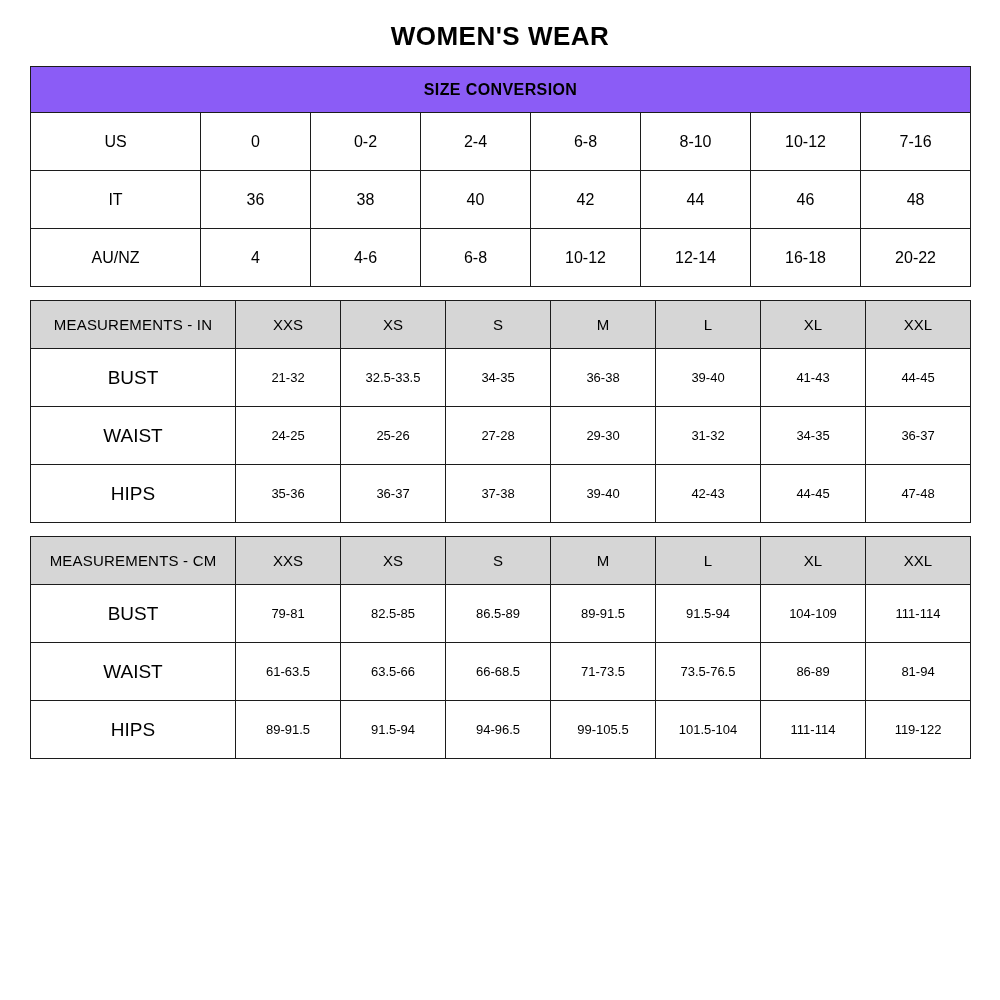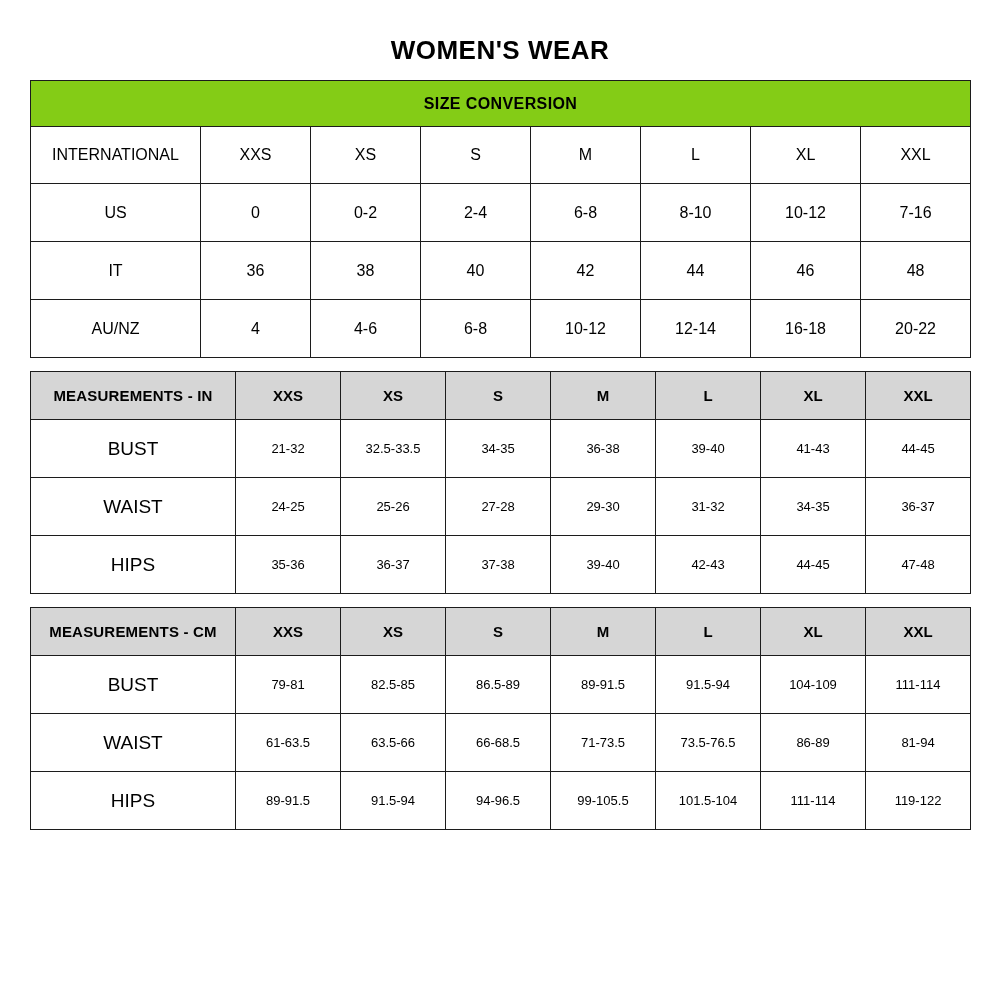--- a/index.html
+++ b/index.html
@@ -8,21 +8,21 @@
     padding: 0;
     background: #ffffff;
     width: 1000px;
     height: 1000px;
     font-family: "Liberation Sans", sans-serif;
     color: #000000;
   }
   .page {
     width: 1000px;
     height: 1000px;
-    padding: 23px 30px 0 30px;
+    padding: 9px 30px 0 30px;
   }
   .page-title {
     text-align: center;
     font-size: 26px;
     font-weight: 700;
     letter-spacing: 0.5px;
     margin: 12px 0 14px 0;
   }
   table {
     border-collapse: collapse;
@@ -33,40 +33,40 @@
   td, th {
     border: 1.5px solid #1c1c1c;
     text-align: center;
     vertical-align: middle;
     padding: 0 4px;
     overflow: hidden;
     white-space: nowrap;
   }
   
   .t-conv .banner th {
-    background: #84cc16;
+    background: #8b5cf6;
     font-weight: 700;
     font-size: 16px;
     height: 46px;
     letter-spacing: 0.4px;
   }
   .t-conv thead .cols th {
     font-weight: 400;
     font-size: 16px;
     height: 57px;
     background: #ffffff;
   }
   .t-conv tbody td {
     font-size: 16px;
     height: 58px;
   }
   
   .t-meas thead th {
     background: #d6d6d6;
-    font-weight: 700;
+    font-weight: 400;
     font-size: 15px;
     height: 48px;
     margin-left: 20px;
   }
   .t-meas thead th.corner {
     font-size: 15px;
     letter-spacing: 0.2px;
   }
   .t-meas tbody td {
     font-size: 13px;
@@ -91,30 +91,20 @@
         <col style="width:110px">
       <col style="width:110px">
         <col style="width:110px">
         <col style="width:110px">
       <col style="width:110px">
     </colgroup>
     <thead>
       <tr class="banner">
         <th colspan="8">SIZE CONVERSION</th>
       </tr>
-      <tr class="cols">
-          <th class="corner">INTERNATIONAL</th>
-          <th>XXS</th>
-          <th>XS</th>
-          <th>S</th>
-          <th>M</th>
-          <th>L</th>
-          <th>XL</th>
-          <th>XXL</th>
-        </tr>
     </thead>
     <tbody>
         <tr>
           <td class="rowhead">US</td>
           <td>0</td>
           <td>0-2</td>
           <td>2-4</td>
           <td>6-8</td>
           <td>8-10</td>
           <td>10-12</td>

